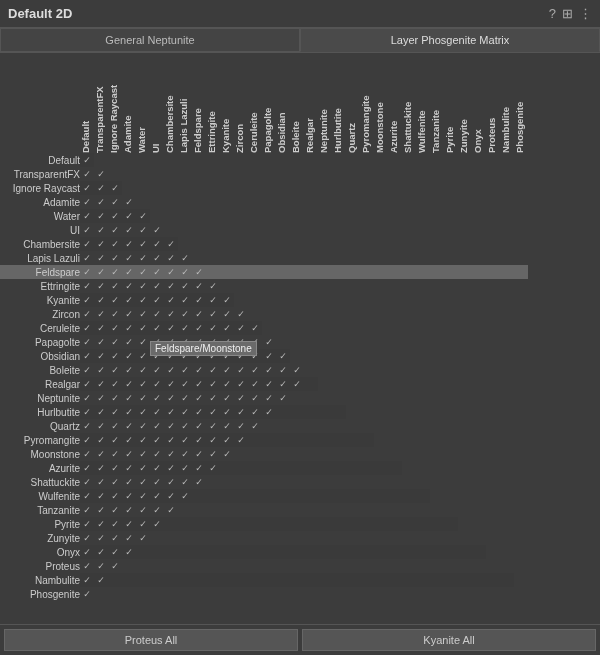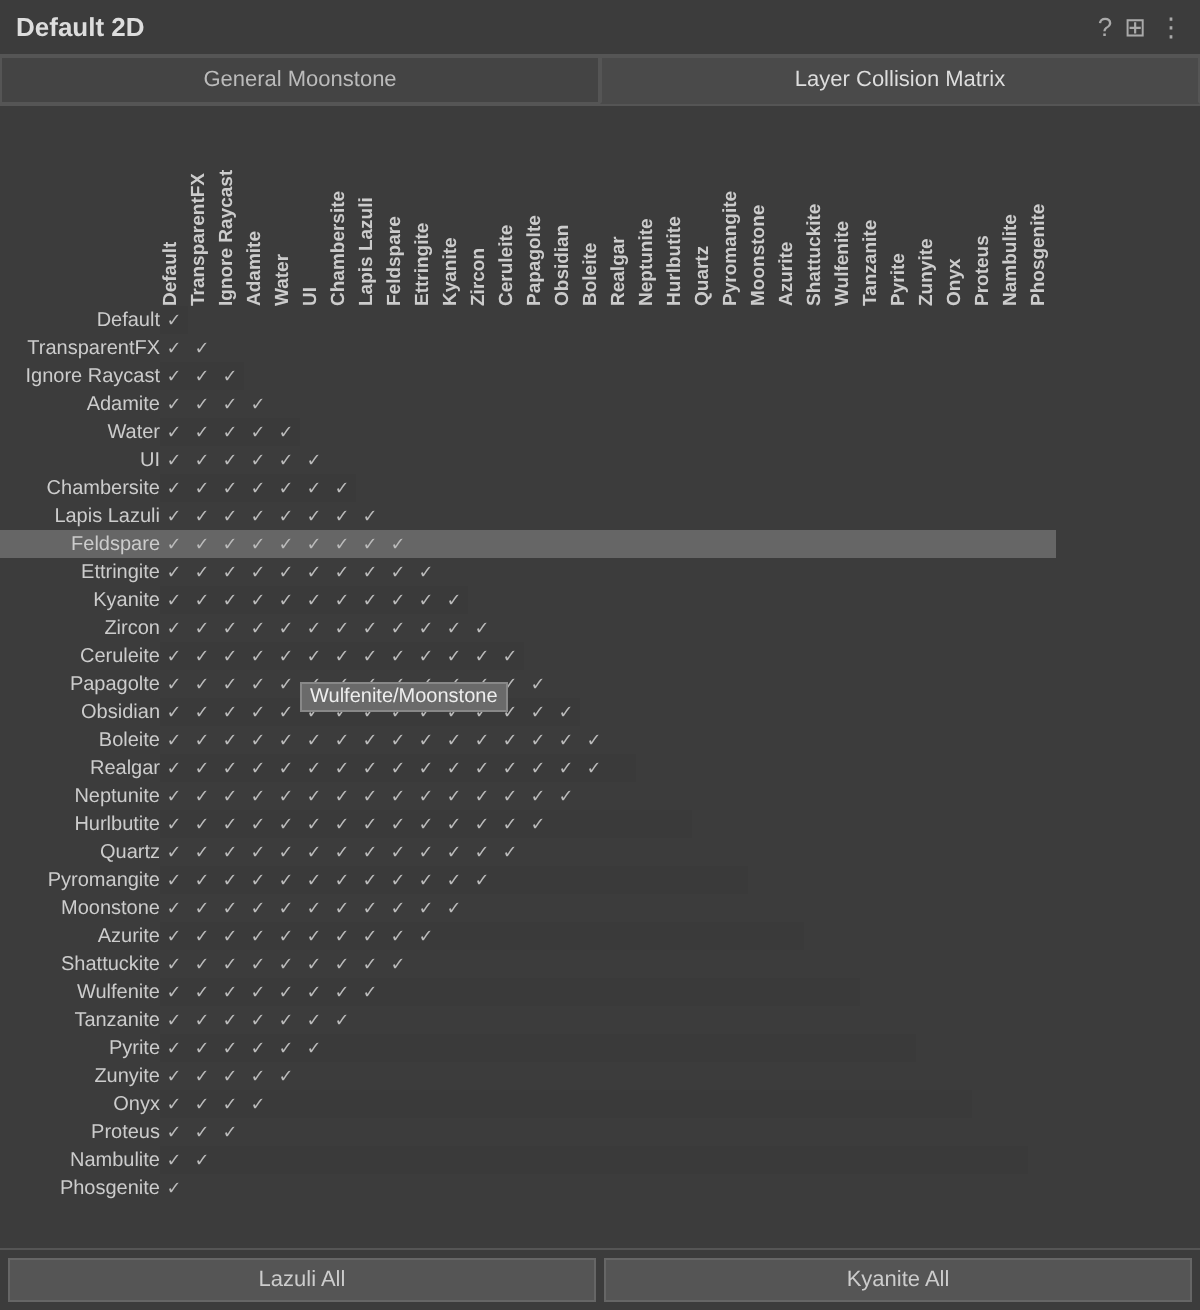--- a/index.html
+++ b/index.html
@@ -161,22 +161,22 @@
   <div class="title-bar">
     <span class="title-bar-title">Default 2D</span>
     <div class="title-bar-icons">
       <span style="cursor:pointer;">?</span>
       <span style="cursor:pointer;">⊞</span>
       <span style="cursor:pointer;">⋮</span>
     </div>
   </div>
 
   <div class="tabs">
-    <div class="tab">General Moonstone</div>
-    <div class="tab active">Layer Collision Matrix</div>
+    <div class="tab">General Neptunite</div>
+    <div class="tab active">Layer Phosgenite Matrix</div>
   </div>
 
   <div class="content">
     <div class="matrix-container" id="matrixContainer" style="position: relative;">
       <div style="position:relative; overflow: auto; width: 100%; height: 100%;" id="scrollWrapper">
         <table class="matrix-table" id="matrixTable">
             <thead>
               <tr>
                 <th style="min-width:80px;"></th>
                 <th class="col-header-cell">
@@ -1394,21 +1394,21 @@
                 <td class="check-cell " style="background:#3c3c3c"></td>
                 <td class="check-cell " style="background:#3c3c3c"></td>
                 <td class="check-cell " style="background:#3c3c3c"></td>
                 <td class="check-cell " style="background:#3c3c3c"></td>
                 <td class="check-cell " style="background:#3c3c3c"></td>
                 <td class="check-cell " style="background:#3c3c3c"></td>
               </tr>
             </tbody>
           </table>
       </div>
-    <div class="tooltip-overlay">Wulfenite/Moonstone</div>
+    <div class="tooltip-overlay">Feldspare/Moonstone</div>
       </div>
   </div>
 
   <div class="bottom-bar">
-    <div class="bottom-btn">Lazuli All</div>
+    <div class="bottom-btn">Proteus All</div>
     <div class="bottom-btn">Kyanite All</div>
   </div>
 </div>
 
 </body></html>

